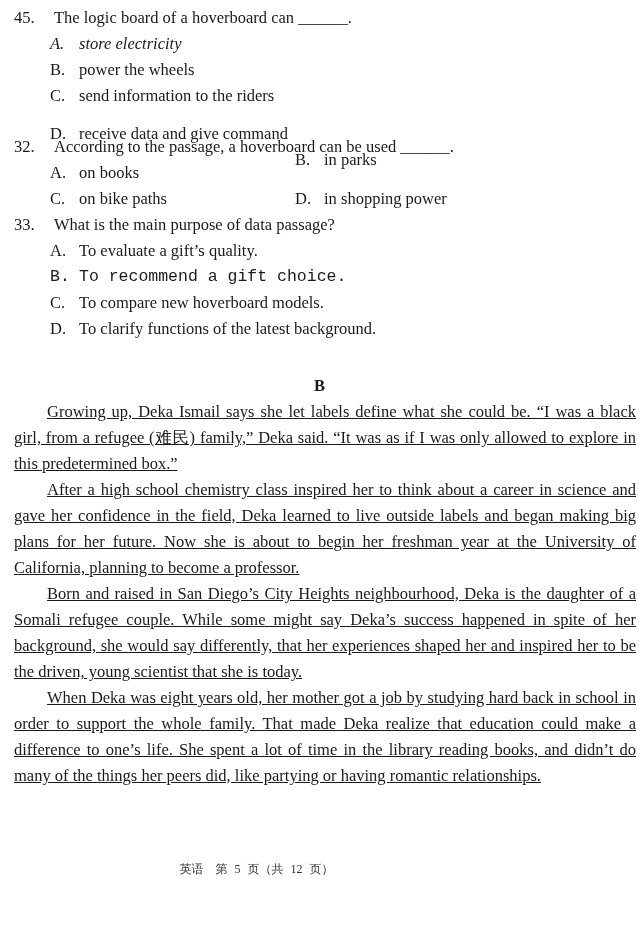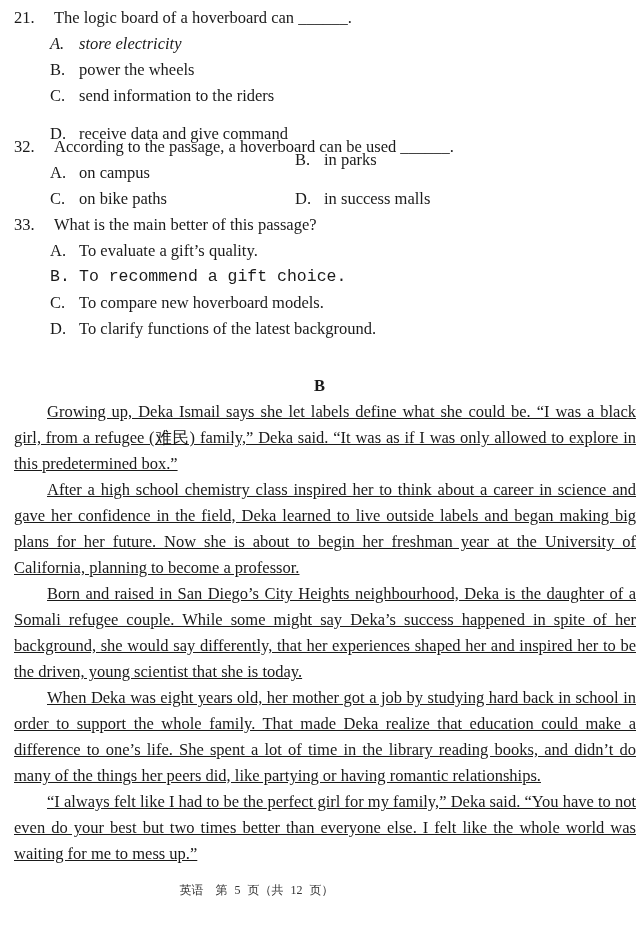--- a/index.html
+++ b/index.html
@@ -12,52 +12,51 @@
     }
     .q { position: absolute; left: 14px; white-space: nowrap; }
     .q .num { display: inline-block; width: 40px; }
     .opt { position: absolute; left: 50px; white-space: nowrap; }
     .opt .letter { display: inline-block; width: 29px; }
     .opt2 { position: absolute; left: 295px; white-space: nowrap; }
     .opt2 .letter { display: inline-block; width: 29px; }
     .section-title { position: absolute; left: 0; width: 639px; top: 376px; text-align: center; font-weight: bold; }
     .passage { position: absolute; left: 14px; width: 622px; top: 399px; line-height: 26px; text-align: justify; text-decoration: underline; }
     .passage p { margin: 0; text-indent: 33px; }
-    .footer { position: absolute; left: 0; width: 513px; top: 882px; text-align: center; font-size: 12px; color: #333; word-spacing: 4px; }
+    .footer { position: absolute; left: 0; width: 513px; top: 861px; text-align: center; font-size: 12px; color: #333; word-spacing: 4px; }
   </style>
 </head>
 <body>
 
 <div class="q" style="top:8px;">
-  <span class="num">21.</span><span>The logic board of a hoverboard can ______.</span>
+  <span class="num">45.</span><span>The logic board of a hoverboard can ______.</span>
 </div>
 <div class="opt" style="top:34px;font-style:italic;"><span class="letter">A.</span><span>store electricity</span></div>
 <div class="opt" style="top:60px;"><span class="letter">B.</span><span>power the wheels</span></div>
 <div class="opt" style="top:86px;"><span class="letter">C.</span><span>send information to the riders</span></div>
 <div class="opt" style="top:124px;"><span class="letter">D.</span><span>receive data and give command</span></div>
 
 <div class="q" style="top:137px;">
   <span class="num">32.</span><span>According to the passage, a hoverboard can be used ______.</span>
 </div>
-<div class="opt" style="top:163px;"><span class="letter">A.</span><span>on campus</span></div>
+<div class="opt" style="top:163px;"><span class="letter">A.</span><span>on books</span></div>
 <div class="opt2" style="top:150px;"><span class="letter">B.</span><span>in parks</span></div>
 <div class="opt" style="top:189px;"><span class="letter">C.</span><span>on bike paths</span></div>
-<div class="opt2" style="top:189px;"><span class="letter">D.</span><span>in success malls</span></div>
+<div class="opt2" style="top:189px;"><span class="letter">D.</span><span>in shopping power</span></div>
 
 <div class="q" style="top:215px;">
-  <span class="num">33.</span><span>What is the main better of this passage?</span>
+  <span class="num">33.</span><span>What is the main purpose of data passage?</span>
 </div>
 <div class="opt" style="top:241px;"><span class="letter">A.</span><span>To evaluate a gift’s quality.</span></div>
 <div class="opt" style="top:267px;font-family:Liberation Mono, monospace;"><span class="letter">B.</span><span>To recommend a gift choice.</span></div>
 <div class="opt" style="top:293px;"><span class="letter">C.</span><span>To compare new hoverboard models.</span></div>
 <div class="opt" style="top:319px;"><span class="letter">D.</span><span>To clarify functions of the latest background.</span></div>
 
 <div class="section-title">B</div>
 
 <div class="passage">
   <p>Growing up, Deka Ismail says she let labels define what she could be. “I was a black girl, from a refugee (难民) family,” Deka said. “It was as if I was only allowed to explore in this predetermined box.”</p>
   <p>After a high school chemistry class inspired her to think about a career in science and gave her confidence in the field, Deka learned to live outside labels and began making big plans for her future. Now she is about to begin her freshman year at the University of California, planning to become a professor.</p>
   <p>Born and raised in San Diego’s City Heights neighbourhood, Deka is the daughter of a Somali refugee couple. While some might say Deka’s success happened in spite of her background, she would say differently, that her experiences shaped her and inspired her to be the driven, young scientist that she is today.</p>
   <p>When Deka was eight years old, her mother got a job by studying hard back in school in order to support the whole family. That made Deka realize that education could make a difference to one’s life. She spent a lot of time in the library reading books, and didn’t do many of the things her peers did, like partying or having romantic relationships.</p>
-  <p>“I always felt like I had to be the perfect girl for my family,” Deka said. “You have to not even do your best but two times better than everyone else. I felt like the whole world was waiting for me to mess up.”</p>
 </div>
 
 <div class="footer">英语　第 5 页（共 12 页）</div>
 
 </body></html>

